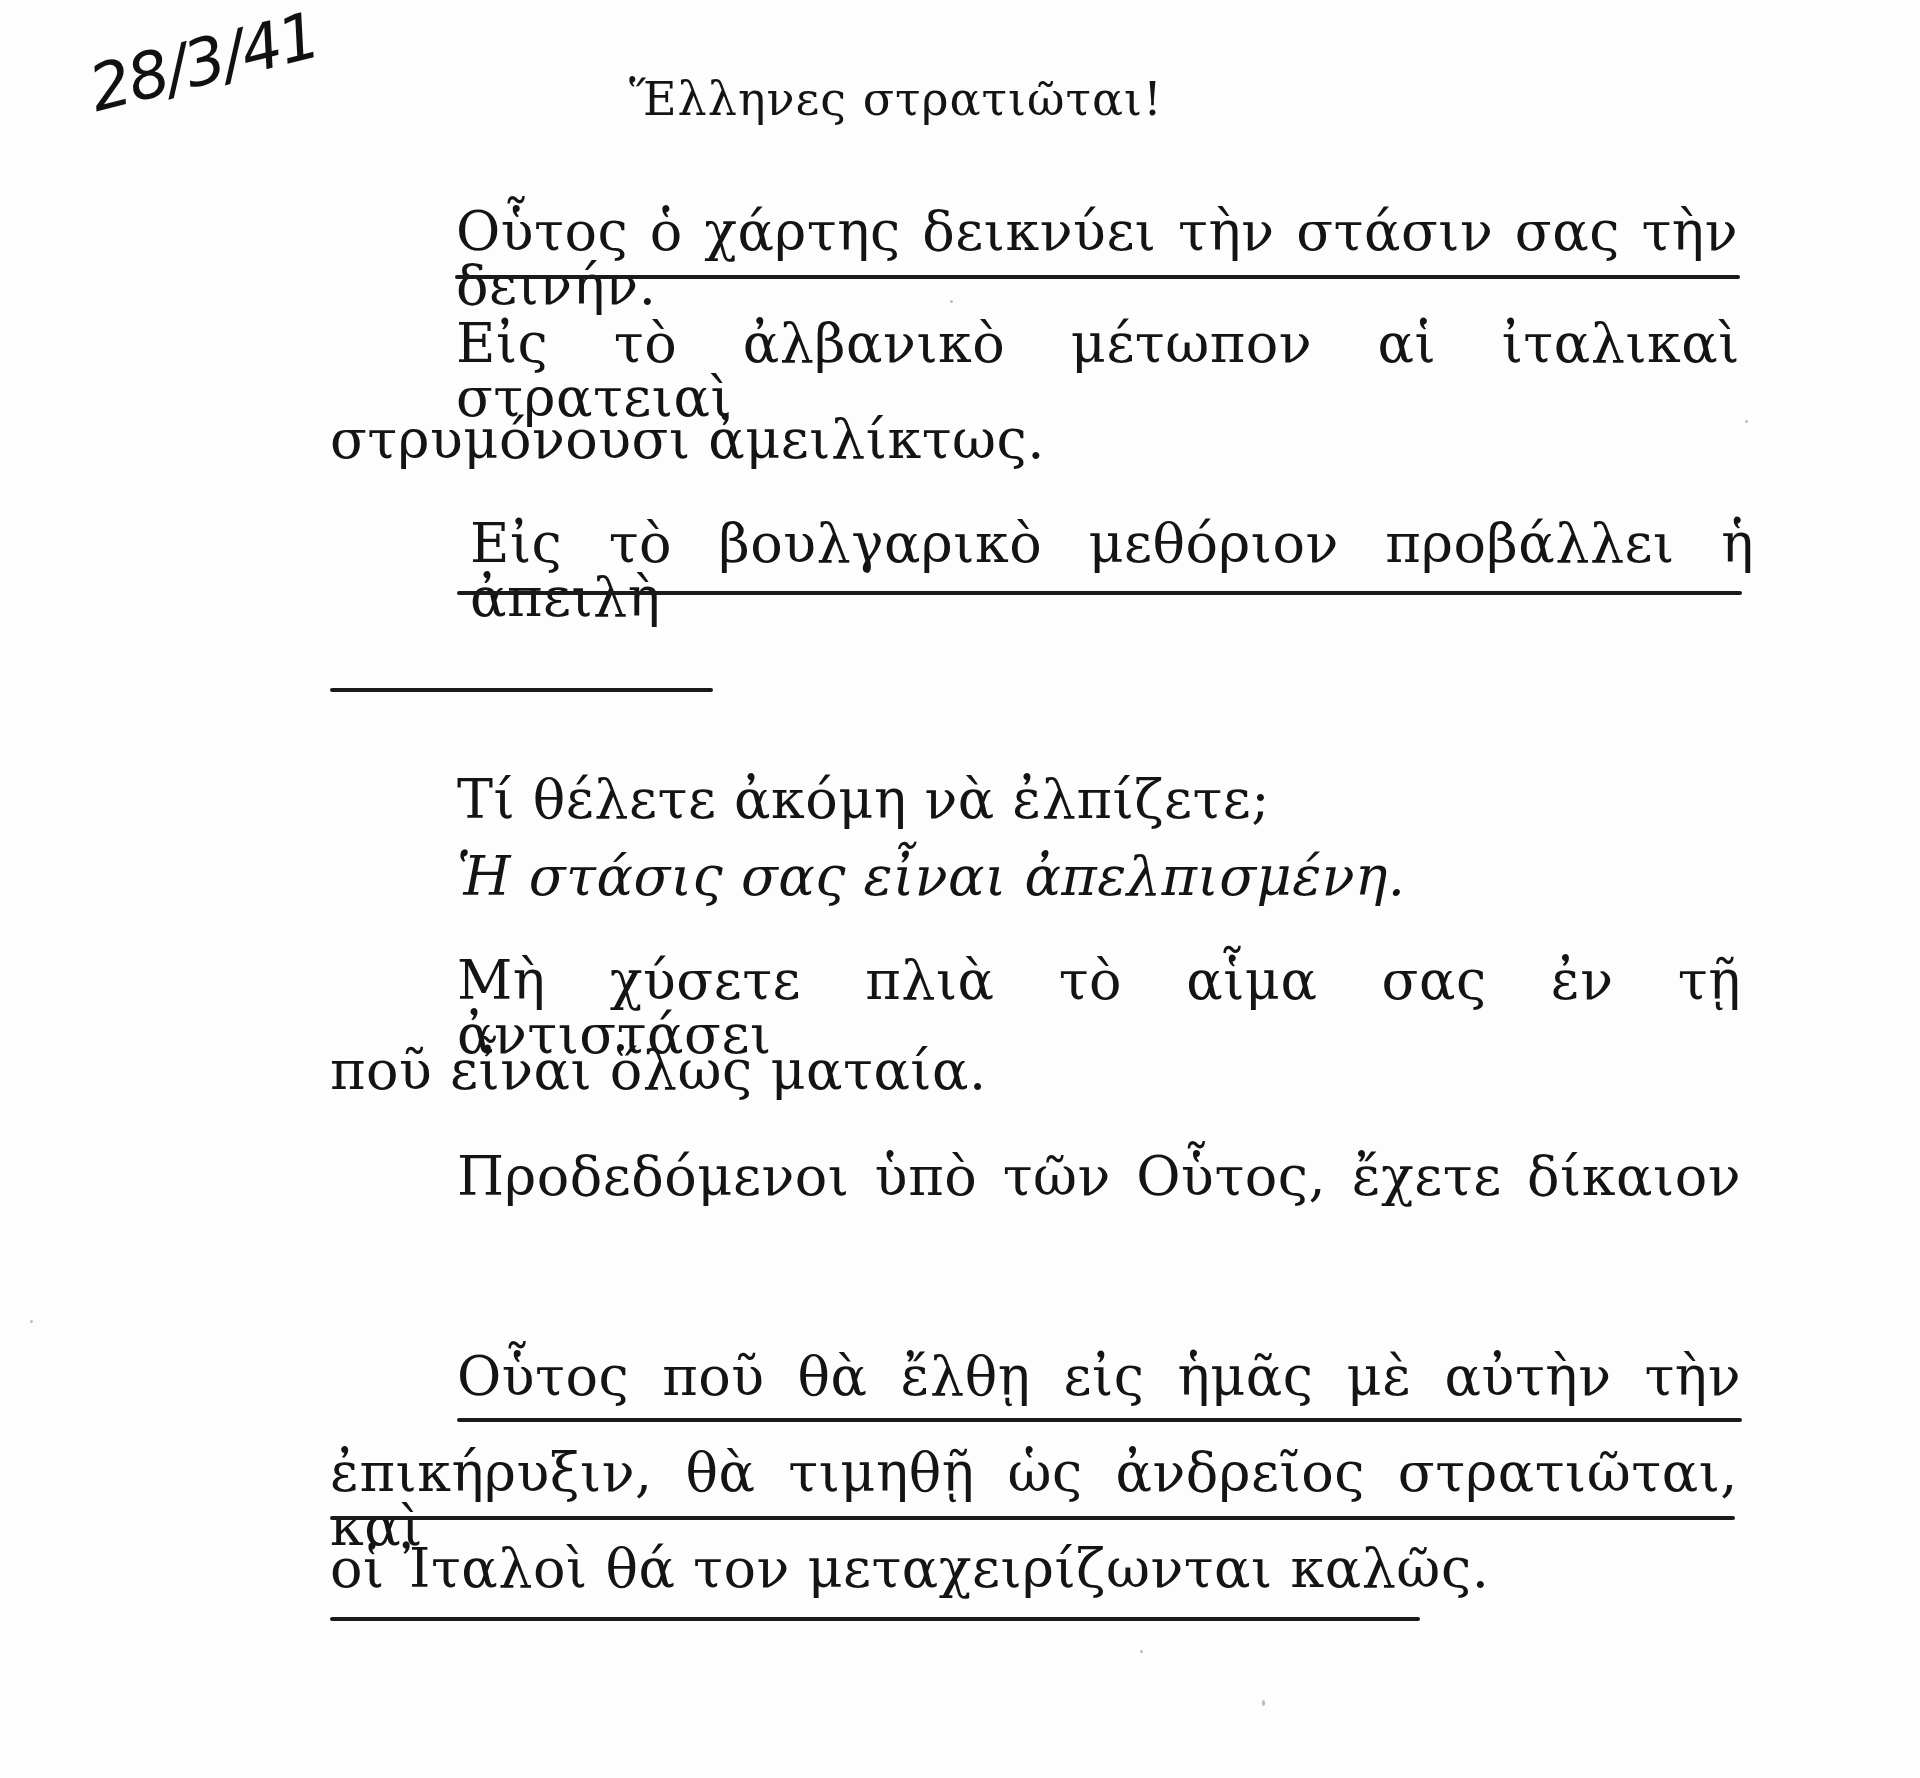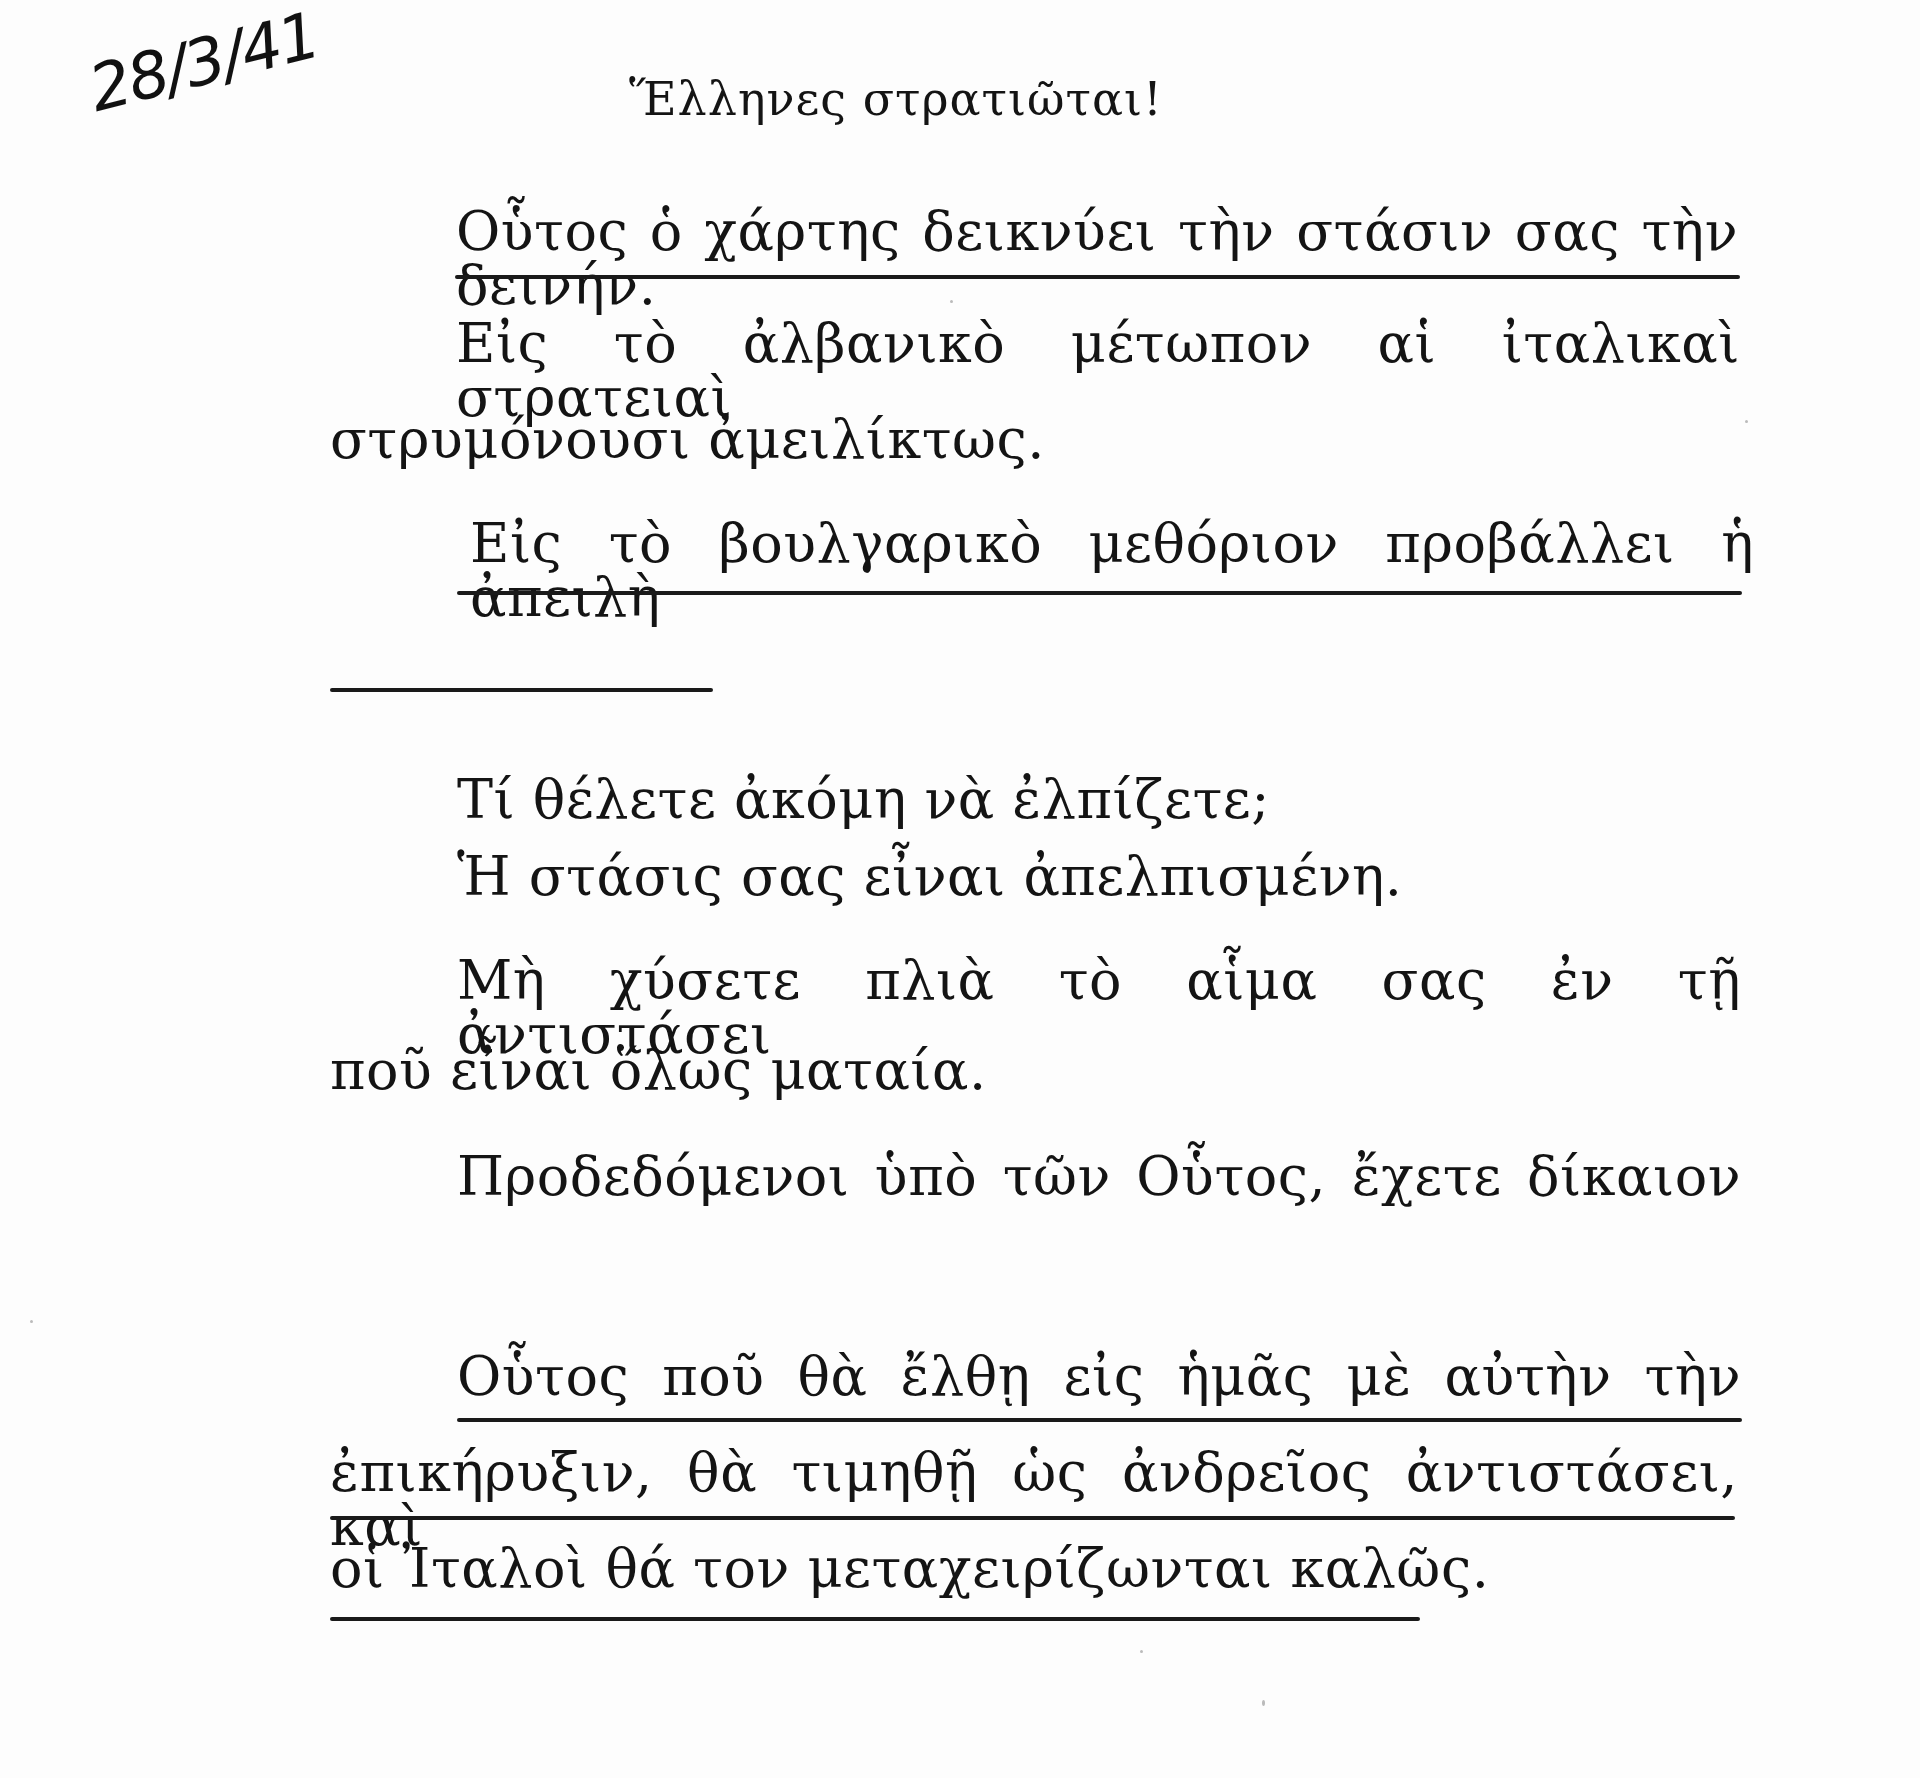--- a/index.html
+++ b/index.html
@@ -38,31 +38,31 @@
   <div class="ul" style="left:455px; top:275px; width:1285px;"></div>
 
   <div class="line just" style="left:456px; top:317px; width:1284px;">Εἰς τὸ ἀλβανικὸ μέτωπον αἱ ἰταλικαὶ στρατειαὶ</div>
   <div class="line" style="left:330px; top:413px;">στρυμόνουσι ἀμειλίκτως.</div>
 
   <div class="line just" style="left:470px; top:517px; width:1284px;">Εἰς τὸ βουλγαρικὸ μεθόριον προβάλλει ἡ ἀπειλὴ</div>
   <div class="ul" style="left:457px; top:591px; width:1285px;"></div>
   <div class="ul" style="left:330px; top:688px; width:383px;"></div>
 
   <div class="line" style="left:457px; top:740px;margin-top:33px;">Τί θέλετε ἀκόμη νὰ ἐλπίζετε;</div>
-  <div class="line" style="left:457px; top:850px;">Ἡ στάσις σας εἶναι ἀπελπισμένη.</div>
+  <div class="line" style="left:457px; top:850px;font-style:italic;">Ἡ στάσις σας εἶναι ἀπελπισμένη.</div>
 
   <div class="line just" style="left:457px; top:954px; width:1284px;">Μὴ χύσετε πλιὰ τὸ αἷμα σας ἐν τῇ ἀντιστάσει</div>
   <div class="line" style="left:330px; top:1044px;">ποῦ εἶναι ὅλως ματαία.</div>
 
   <div class="line just" style="left:457px; top:1150px; width:1284px;">Προδεδόμενοι ὑπὸ τῶν Οὗτος, ἔχετε δίκαιον</div>
 
   <div class="line just" style="left:457px; top:1350px; width:1284px;">Οὗτος ποῦ θὰ ἔλθῃ εἰς ἡμᾶς μὲ αὐτὴν τὴν</div>
   <div class="ul" style="left:457px; top:1418px; width:1285px;"></div>
 
-  <div class="line just" style="left:330px; top:1446px; width:1408px;">ἐπικήρυξιν, θὰ τιμηθῇ ὡς ἀνδρεῖος ἀντιστάσει, καὶ</div>
+  <div class="line just" style="left:330px; top:1446px; width:1408px;">ἐπικήρυξιν, θὰ τιμηθῇ ὡς ἀνδρεῖος στρατιῶται, καὶ</div>
   <div class="ul" style="left:330px; top:1516px; width:1405px;"></div>
 
   <div class="line" style="left:330px; top:1542px;">οἱ Ἰταλοὶ θά τον μεταχειρίζωνται καλῶς.</div>
   <div class="ul" style="left:330px; top:1617px; width:1090px;"></div>
 
   <div class="speck" style="left:950px;top:300px;width:3px;height:3px;"></div>
   <div class="speck" style="left:1745px;top:420px;width:3px;height:3px;"></div>
   <div class="speck" style="left:1140px;top:1650px;width:3px;height:3px;"></div>
   <div class="speck" style="left:1262px;top:1700px;width:3px;height:6px;"></div>
   <div class="speck" style="left:30px;top:1320px;width:3px;height:3px;"></div>

